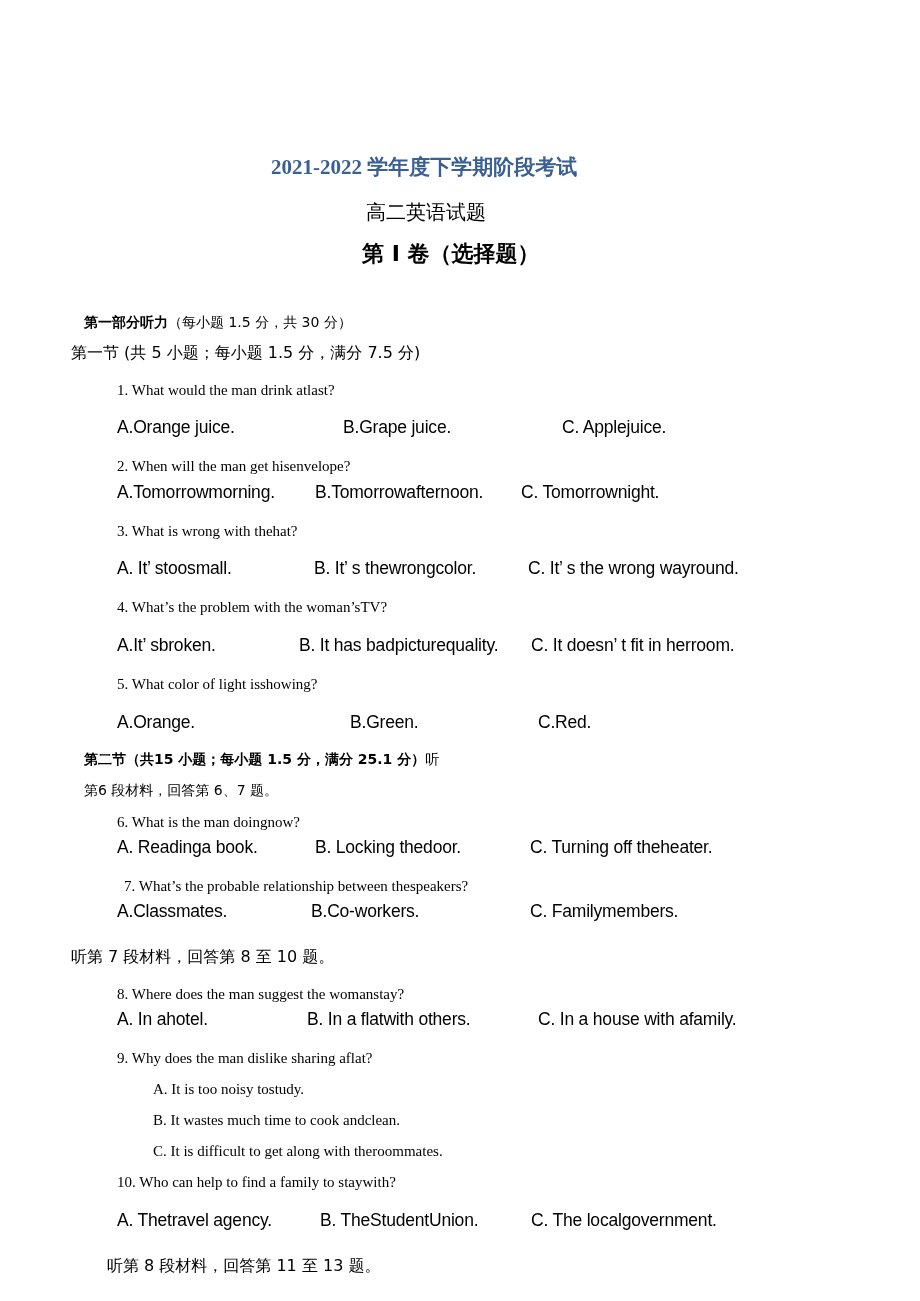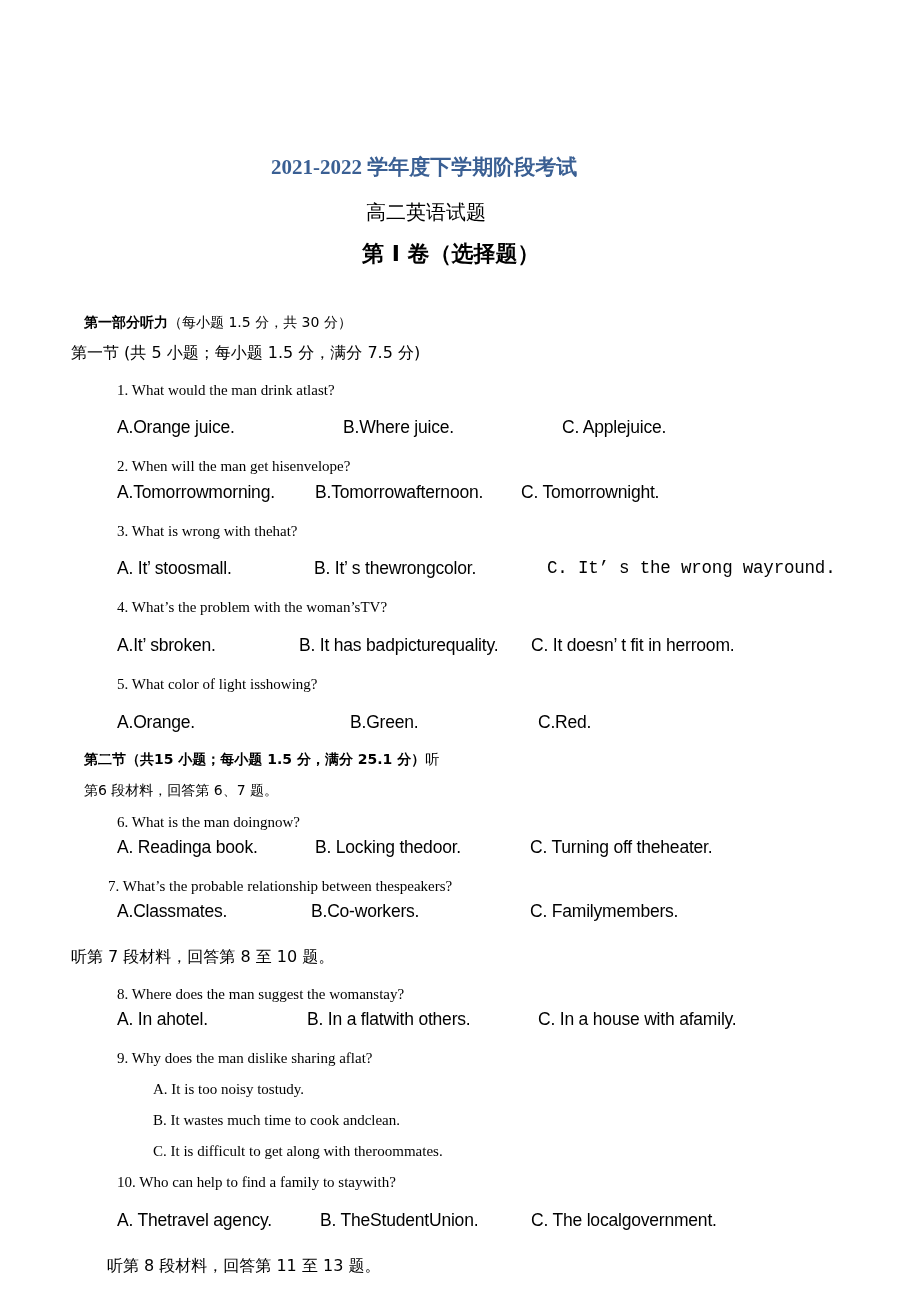--- a/index.html
+++ b/index.html
@@ -26,32 +26,32 @@
   <div class="abs subtitle" style="left:366px; top:199px;">高二英语试题</div>
   <div class="abs volume" style="left:362px; top:239px;">第 I 卷（选择题）</div>
 
   <div class="abs part" style="left:84px; top:314px;">
     <b>第一部分听力</b><span>（每小题 1.5  分，共 30  分）</span>
   </div>
   <div class="abs section" style="left:71px; top:343px;">第一节 (共 5  小题；每小题 1.5  分，满分 7.5  分)</div>
 
   <div class="abs q" style="left:117px; top:382px;">1. What would the man drink atlast?</div>
   <div class="abs opt" style="left:117px; top:417px;">A.Orange juice.</div>
-  <div class="abs opt" style="left:343px; top:417px;">B.Where juice.</div>
+  <div class="abs opt" style="left:343px; top:417px;">B.Grape juice.</div>
   <div class="abs opt" style="left:562px; top:417px;">C. Applejuice.</div>
 
   <div class="abs q" style="left:117px; top:458px;">2. When will the man get hisenvelope?</div>
   <div class="abs opt" style="left:117px; top:482px;">A.Tomorrowmorning.</div>
   <div class="abs opt" style="left:315px; top:482px;">B.Tomorrowafternoon.</div>
   <div class="abs opt" style="left:521px; top:482px;">C. Tomorrownight.</div>
 
   <div class="abs q" style="left:117px; top:523px;">3. What is wrong with thehat?</div>
   <div class="abs opt" style="left:117px; top:558px;">A. It’  stoosmall.</div>
   <div class="abs opt" style="left:314px; top:558px;">B. It’  s thewrongcolor.</div>
-  <div class="abs opt" style="left:547px; top:558px;font-family:Liberation Mono, monospace;">C. It’  s the wrong wayround.</div>
+  <div class="abs opt" style="left:528px; top:558px;">C. It’  s the wrong wayround.</div>
 
   <div class="abs q" style="left:117px; top:599px;">4. What’s the problem with the woman’sTV?</div>
   <div class="abs opt" style="left:117px; top:635px;">A.It’  sbroken.</div>
   <div class="abs opt" style="left:299px; top:635px;">B. It has badpicturequality.</div>
   <div class="abs opt" style="left:531px; top:635px;">C. It doesn’  t fit in herroom.</div>
 
   <div class="abs q" style="left:117px; top:676px;">5. What color of light isshowing?</div>
   <div class="abs opt" style="left:117px; top:712px;">A.Orange.</div>
   <div class="abs opt" style="left:350px; top:712px;">B.Green.</div>
   <div class="abs opt" style="left:538px; top:712px;">C.Red.</div>
@@ -59,21 +59,21 @@
   <div class="abs note" style="left:84px; top:751px; font-weight:bold;">
     <span>第二节（共15  小题；每小题 1.5  分，满分 25.1  分）</span><span style="font-weight:normal;">听</span>
   </div>
   <div class="abs note" style="left:84px; top:782px;">第6  段材料，回答第 6、7  题。</div>
 
   <div class="abs q" style="left:117px; top:814px;">6. What is the man doingnow?</div>
   <div class="abs opt" style="left:117px; top:837px;">A. Readinga book.</div>
   <div class="abs opt" style="left:315px; top:837px;">B. Locking thedoor.</div>
   <div class="abs opt" style="left:530px; top:837px;">C. Turning off theheater.</div>
 
-  <div class="abs q" style="left:108px; top:878px;">7. What’s the probable relationship between thespeakers?</div>
+  <div class="abs q" style="left:124px; top:878px;">7. What’s the probable relationship between thespeakers?</div>
   <div class="abs opt" style="left:117px; top:901px;">A.Classmates.</div>
   <div class="abs opt" style="left:311px; top:901px;">B.Co-workers.</div>
   <div class="abs opt" style="left:530px; top:901px;">C. Familymembers.</div>
 
   <div class="abs listen" style="left:71px; top:947px;">听第 7  段材料，回答第 8  至 10  题。</div>
 
   <div class="abs q" style="left:117px; top:986px;">8. Where does the man suggest the womanstay?</div>
   <div class="abs opt" style="left:117px; top:1009px;">A. In ahotel.</div>
   <div class="abs opt" style="left:307px; top:1009px;">B. In a flatwith others.</div>
   <div class="abs opt" style="left:538px; top:1009px;">C. In a house with afamily.</div>

